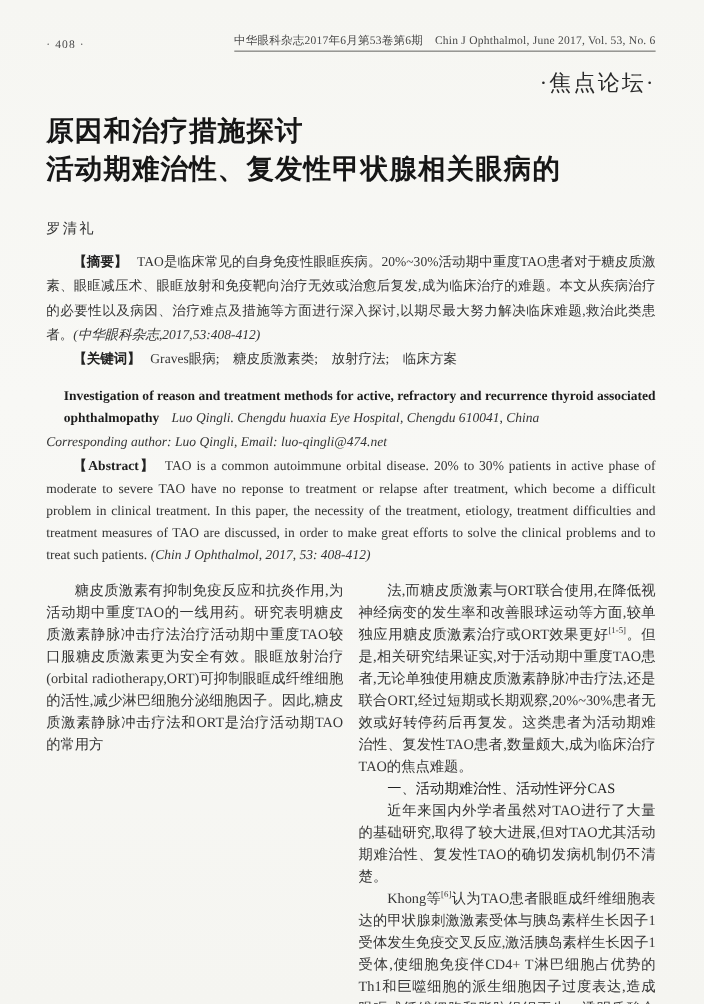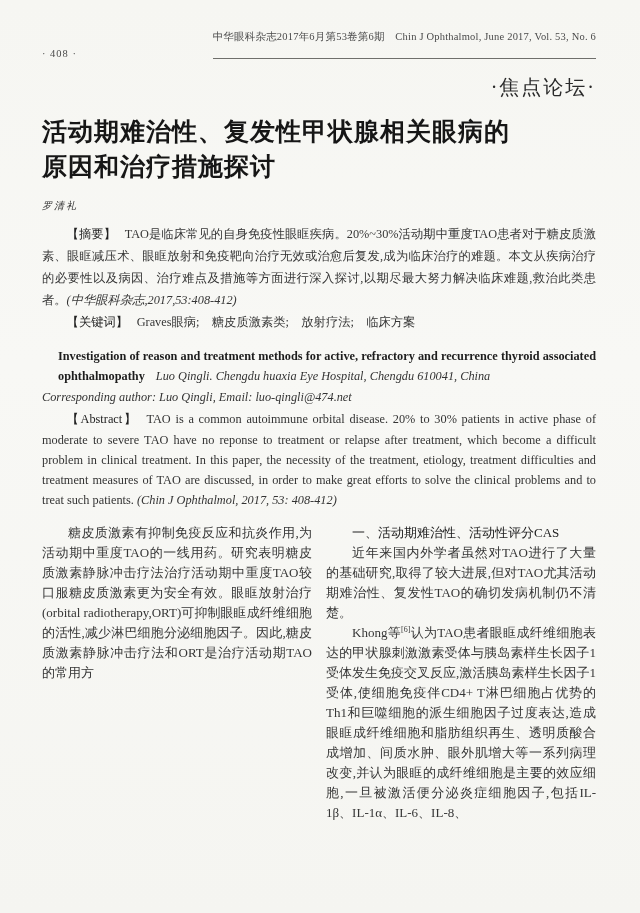--- a/index.html
+++ b/index.html
@@ -9,34 +9,34 @@
     box-sizing:border-box;
     background:linear-gradient(180deg,#f6f6f2 0%,#f8f8f5 40%,#f5f5f1 100%);
     padding:30px 44px 0 42px;
     font-family:"Liberation Serif","DejaVu Serif",serif;
     color:#3a3a3a;
     overflow:hidden;
   }
   
   .hdr{display:flex;justify-content:space-between;align-items:flex-end;font-size:10.5px;color:#4a4a4a;}
   .hdr .pagenum{letter-spacing:1px;}
-  .hdr .cite{border-bottom:1px solid #6f6f6b;padding-bottom:14px;letter-spacing:.2px;white-space:nowrap;}
+  .hdr .cite{border-bottom:1px solid #6f6f6b;padding-bottom:2px;letter-spacing:.2px;white-space:nowrap;}
   .seclabel{text-align:right;font-size:20px;color:#2a2a2a;margin-top:15px;letter-spacing:2px;}
   
   .title{
     font-family:"Liberation Sans","DejaVu Sans",sans-serif;
     font-weight:700;color:#161616;
     font-size:25px;line-height:35px;letter-spacing:1px;
     margin-top:13px;
   }
-  .author{font-size:10px;color:#333;margin-top:15px;letter-spacing:2px;font-style:italic;}
+  .author{font-size:13px;color:#333;margin-top:27px;letter-spacing:2px;}
   
   .abs{margin-top:11px;font-size:12.3px;line-height:1.78;text-align:justify;color:#353535;}
   .abs p{margin:0;text-indent:2em;}
-  .lbl{font-weight:400;color:#222;margin-right:.7em;}
+  .lbl{font-weight:700;color:#222;margin-right:.7em;}
   .it{font-style:italic;}
   .kw{margin-top:1px;}
   
   .eng{margin-top:13px;font-size:12.3px;line-height:1.63;color:#333;}
   .eng p{margin:0;}
   .eng .entitle{text-align:justify;margin-left:16px;}
   .eng .entitle b{color:#1d1d1d;}
   .eng .entitle .aff{font-style:italic;padding-left:.9em;}
   .eng .corr{font-style:italic;margin-top:1px;}
   .eng .enabs{text-indent:2em;text-align:justify;margin-top:2px;}
@@ -54,22 +54,22 @@
 <div class="page">
 
   <div class="hdr">
     <span class="pagenum">· 408 ·</span>
     <span class="cite">中华眼科杂志2017年6月第53卷第6期　Chin J Ophthalmol, June 2017, Vol. 53, No. 6</span>
   </div>
 
   <div class="seclabel">·焦点论坛·</div>
 
   <div class="title">
+    <div>原因和治疗措施探讨</div>
     <div>活动期难治性、复发性甲状腺相关眼病的</div>
-    <div>原因和治疗措施探讨</div>
   </div>
 
   <div class="author">罗清礼</div>
 
   <div class="abs">
     <p><span class="lbl">【摘要】</span><span>TAO是临床常见的自身免疫性眼眶疾病。20%~30%活动期中重度TAO患者对于糖皮质激素、眼眶减压术、眼眶放射和免疫靶向治疗无效或治愈后复发,成为临床治疗的难题。本文从疾病治疗的必要性以及病因、治疗难点及措施等方面进行深入探讨,以期尽最大努力解决临床难题,救治此类患者。</span><span class="it">(中华眼科杂志,2017,53:408-412)</span></p>
     <p class="kw"><span class="lbl">【关键词】</span><span>Graves眼病;　糖皮质激素类;　放射疗法;　临床方案</span></p>
   </div>
 
   <div class="eng">
@@ -79,20 +79,21 @@
   </div>
 
   <div class="cols">
 
     <div class="col">
       <p>糖皮质激素有抑制免疫反应和抗炎作用,为活动期中重度TAO的一线用药。研究表明糖皮质激素静脉冲击疗法治疗活动期中重度TAO较口服糖皮质激素更为安全有效。眼眶放射治疗(orbital radiotherapy,ORT)可抑制眼眶成纤维细胞的活性,减少淋巴细胞分泌细胞因子。因此,糖皮质激素静脉冲击疗法和ORT是治疗活动期TAO的常用方</p>
 
     </div>
 
     <div class="col">
+      <p><span>法,而糖皮质激素与ORT联合使用,在降低视神经病变的发生率和改善眼球运动等方面,较单独应用糖皮质激素治疗或ORT效果更好</span><sup class="cite-sup">[1-5]</sup><span>。但是,相关研究结果证实,对于活动期中重度TAO患者,无论单独使用糖皮质激素静脉冲击疗法,还是联合ORT,经过短期或长期观察,20%~30%患者无效或好转停药后再复发。这类患者为活动期难治性、复发性TAO患者,数量颇大,成为临床治疗TAO的焦点难题。</span></p>
       <p class="head">一、活动期难治性、活动性评分CAS</p>
       <p>近年来国内外学者虽然对TAO进行了大量的基础研究,取得了较大进展,但对TAO尤其活动期难治性、复发性TAO的确切发病机制仍不清楚。</p>
       <p><span>Khong等</span><sup class="cite-sup">[6]</sup><span>认为TAO患者眼眶成纤维细胞表达的甲状腺刺激激素受体与胰岛素样生长因子1受体发生免疫交叉反应,激活胰岛素样生长因子1受体,使细胞免疫伴CD4+ T淋巴细胞占优势的Th1和巨噬细胞的派生细胞因子过度表达,造成眼眶成纤维细胞和脂肪组织再生、透明质酸合成增加、间质水肿、眼外肌增大等一系列病理改变,并认为眼眶的成纤维细胞是主要的效应细胞,一旦被激活便分泌炎症细胞因子,包括IL-1β、IL-1α、IL-6、IL-8、</span></p>
     </div>
 
   </div>
 
 </div>
 
 </body></html>

